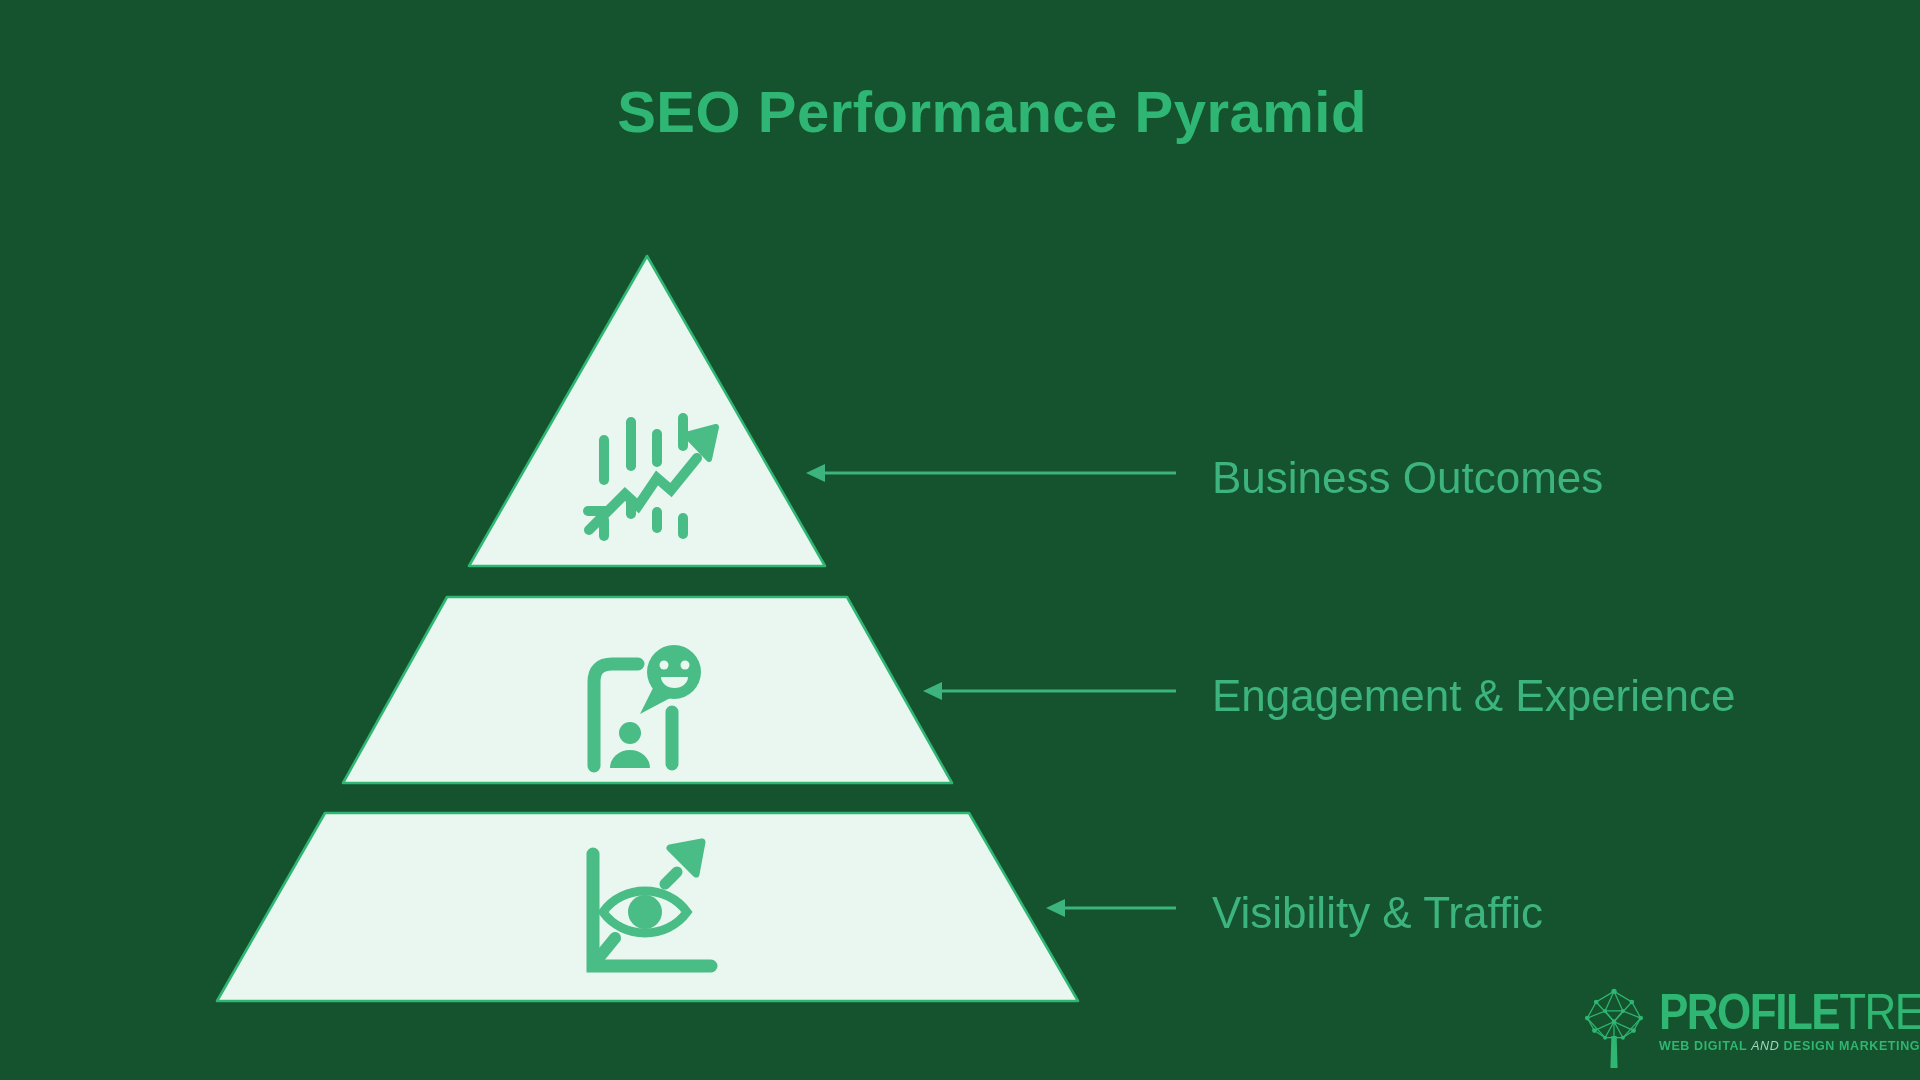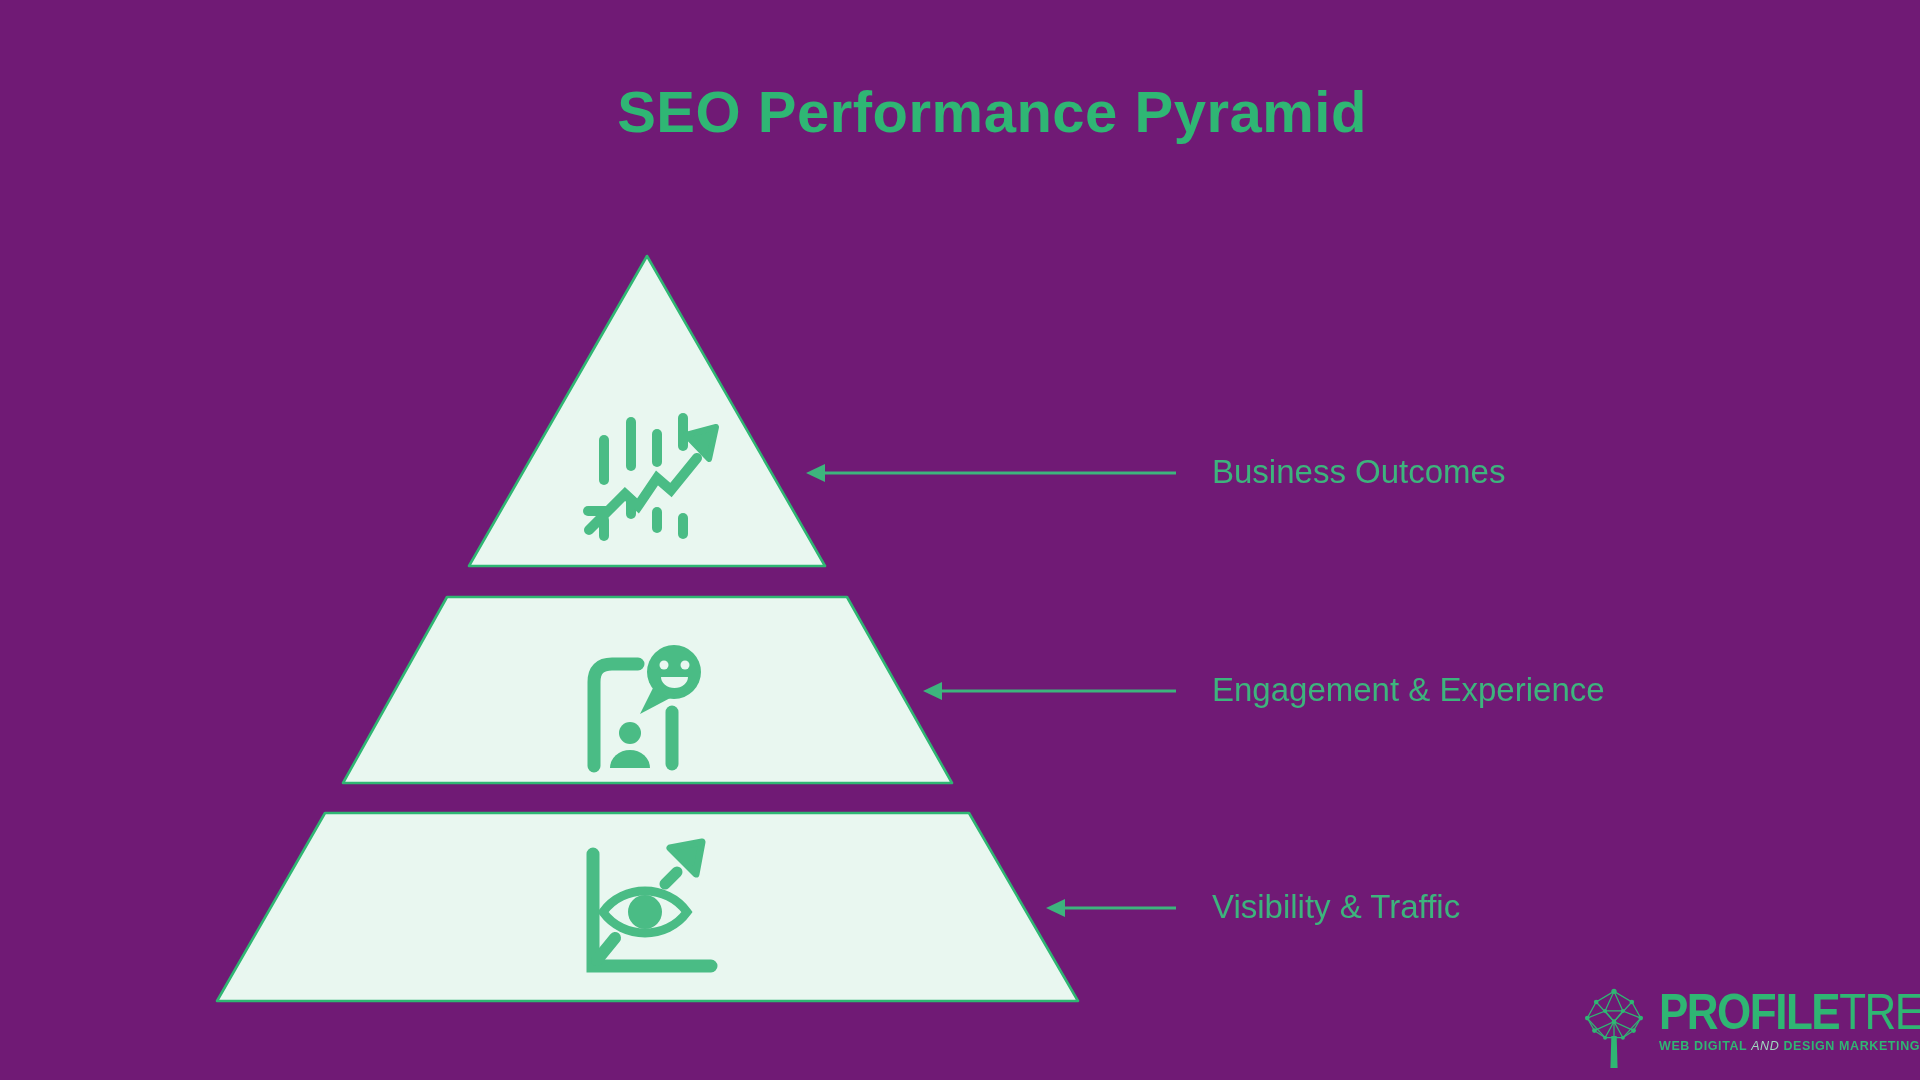--- a/index.html
+++ b/index.html
@@ -3,21 +3,21 @@
 <meta charset="utf-8">
 <style>
   html,body{margin:0;padding:0;}
   body{
     font-family:"Liberation Sans", sans-serif;
     background:#fcfcfc;
   }
   .canvas{
     position:relative;
     width:1920px;height:1080px;
-    background:#701a75;
+    background:#14532d;
     overflow:hidden;
   }
   .title{
     position:absolute;
     left:992px;top:78px;
     transform:translateX(-50%);
     font-size:58px;
     font-weight:700;
     color:#2fb674;
     white-space:nowrap;
@@ -30,21 +30,21 @@
   }
   .tier{
     fill:#e9f7f0;
     stroke:#2fb673;
     stroke-width:2.6;
     stroke-linejoin:round;
   }
   .tier-label{
     position:absolute;
     left:1212px;
-    font-size:33px;
+    font-size:44px;
     color:#3db47d;
     white-space:nowrap;
     text-align:center;
   }
   .label-1{top:453px;}
   .label-2{top:671px;}
   .label-3{top:888px;}
   .logo{
     position:absolute;
     left:1578px;top:986px;

